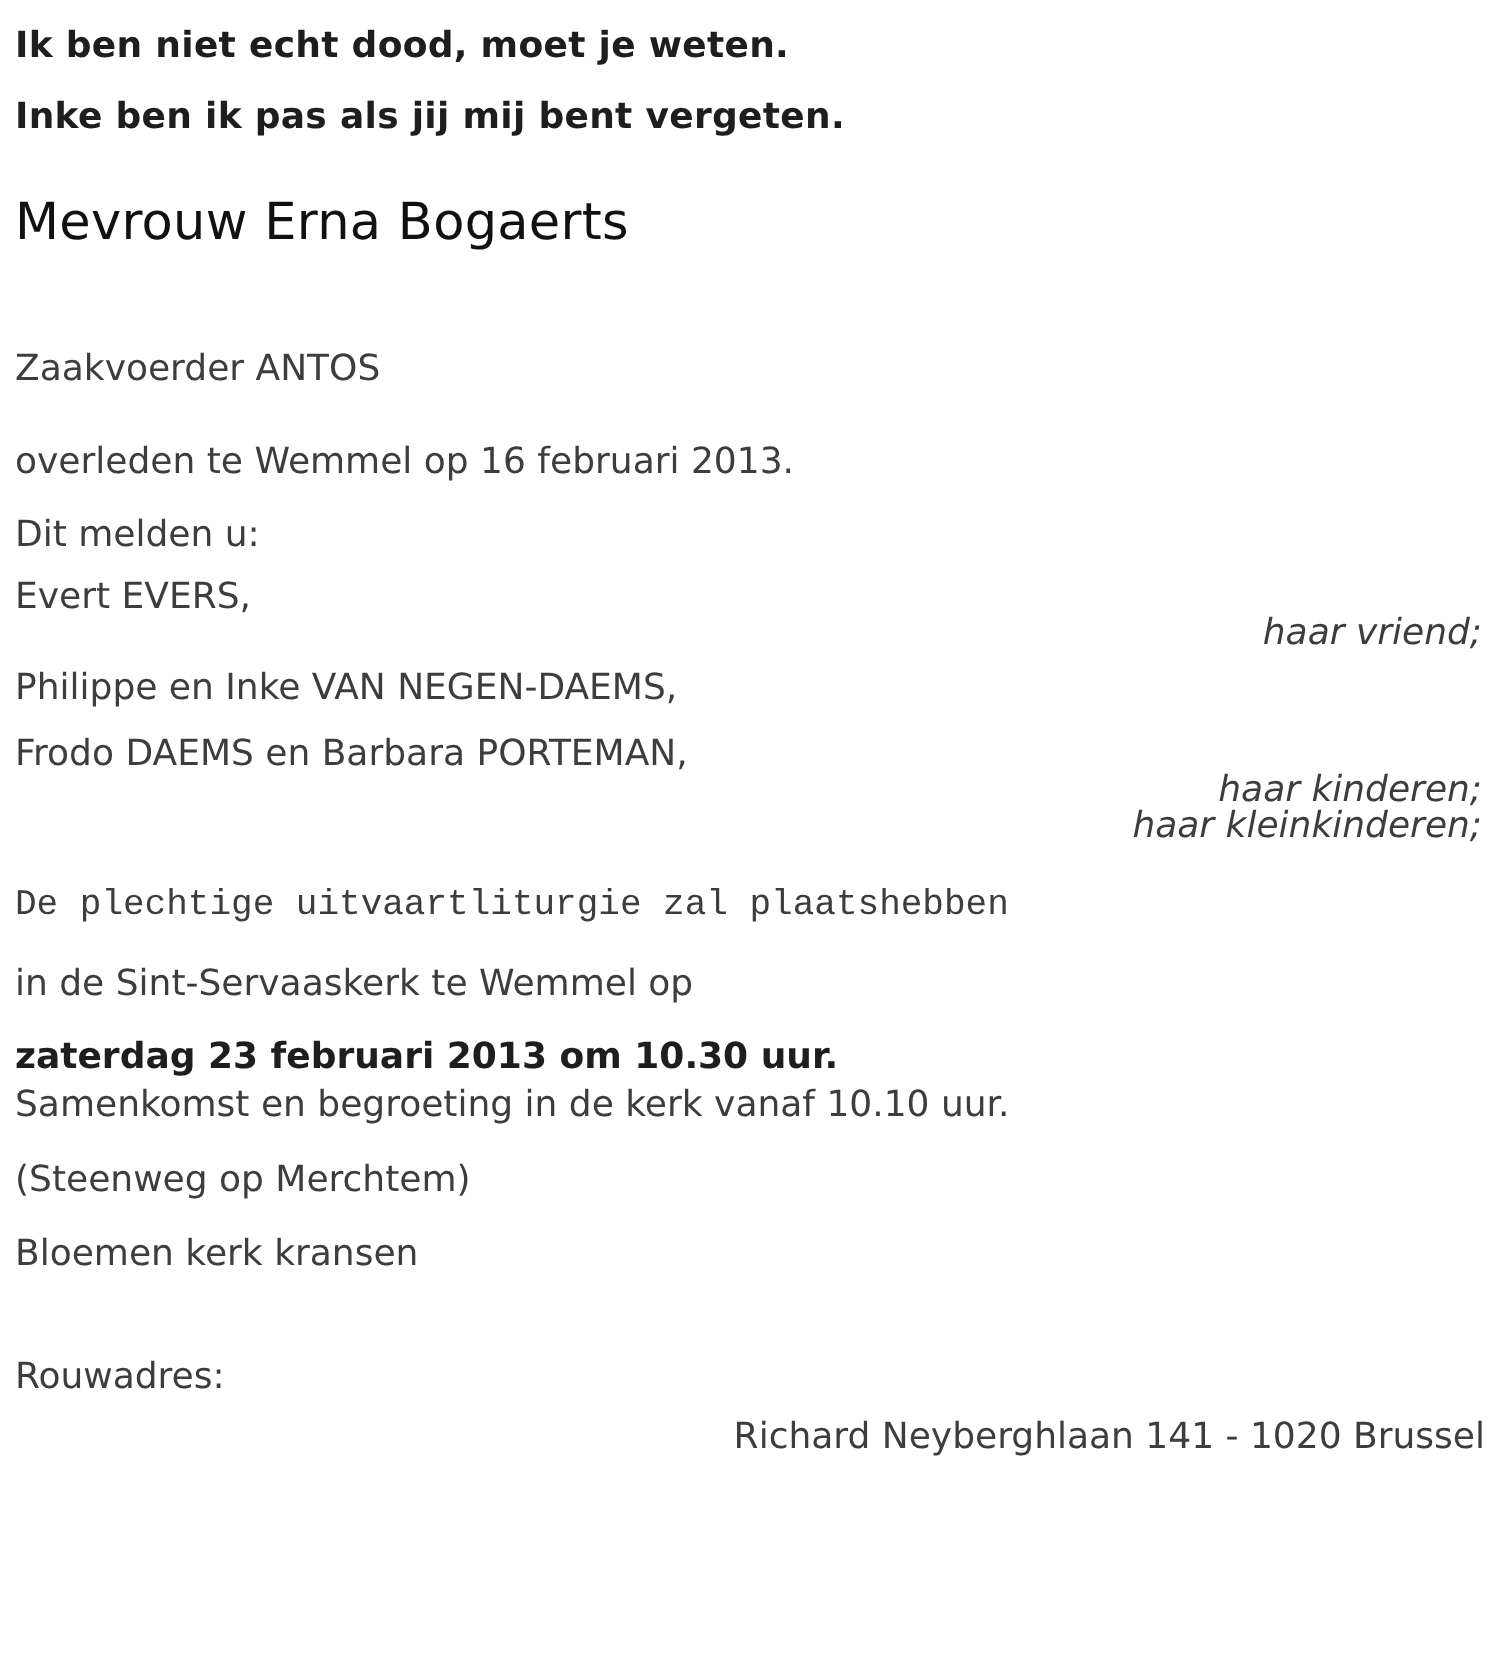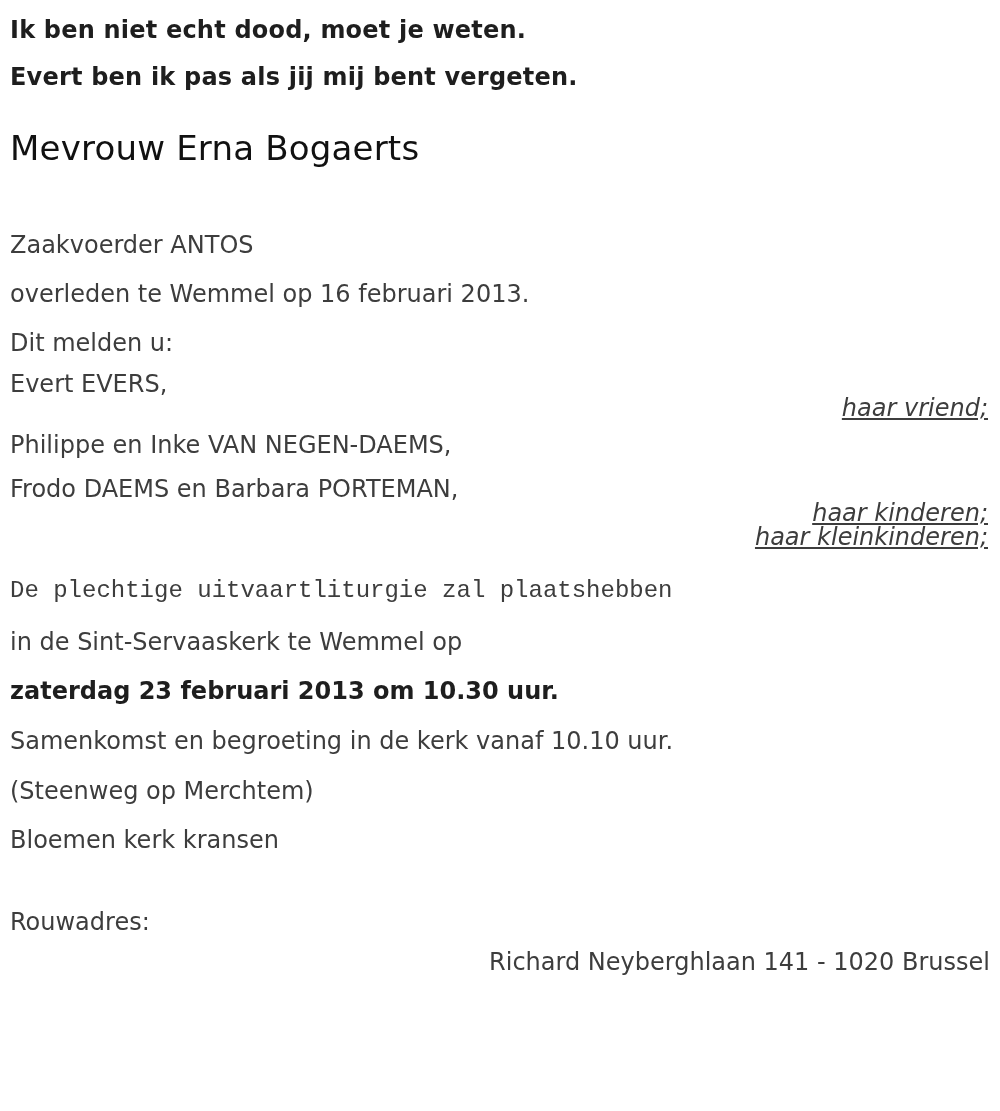--- a/index.html
+++ b/index.html
@@ -34,56 +34,55 @@
   .title {
     font-size: 34px;
     line-height: 46px;
     font-weight: 400;
     color: #111111;
     margin-top: 32px;
     letter-spacing: 0.2px;
   }
   .occupation { margin-top: 58px; }
   .born { margin-top: 49px; }
-  .died { margin-top: 17px; }
+  .died { margin-top: 30px; }
   .intro { margin-top: 17px; }
   .rel-names-1 { margin-top: 9px; }
   .relation {
     text-align: right;
     font-style: italic;
     padding-right: 2px;
-    text-decoration: underline;
   }
   .relation-1 { margin-top: -8px; }
   .rel-names-2a { margin-top: 5px; }
   .rel-names-2b { margin-top: 12px; }
   .relation-2 { margin-top: -8px; }
   .rel-names-3 { margin-top: 7px; }
   .relation-3 { margin-top: -8px; }
   .service-1 { margin-top: 22px; font-family: Liberation Mono, monospace; }
   .service-2 { margin-top: 19px; }
   .service-datetime {
     margin-top: 17px;
     font-weight: 700;
     color: #1e1e1e;
   }
-  .gathering { margin-top: 18px; }
+  .gathering { }
   .address-note { margin-top: 18px; }
   .flowers-note { margin-top: 17px; }
   .mourning-label { margin-top: 50px; }
   .mourning-address { margin-top: 8px; text-align: right; }
 </style>
 </head>
 <body>
 
 <div class="page">
 
   <div class="line quote quote1">Ik ben niet echt dood, moet je weten.</div>
 
-  <div class="line quote quote2">Evert ben ik pas als jij mij bent vergeten.</div>
+  <div class="line quote quote2">Inke ben ik pas als jij mij bent vergeten.</div>
 
   <div class="line title">Mevrouw Erna Bogaerts</div>
 
   <div class="line occupation">Zaakvoerder ANTOS</div>
 
 
   <div class="line died">overleden te Wemmel op 16 februari 2013.</div>
 
   <div class="line intro">Dit melden u:</div>
 

